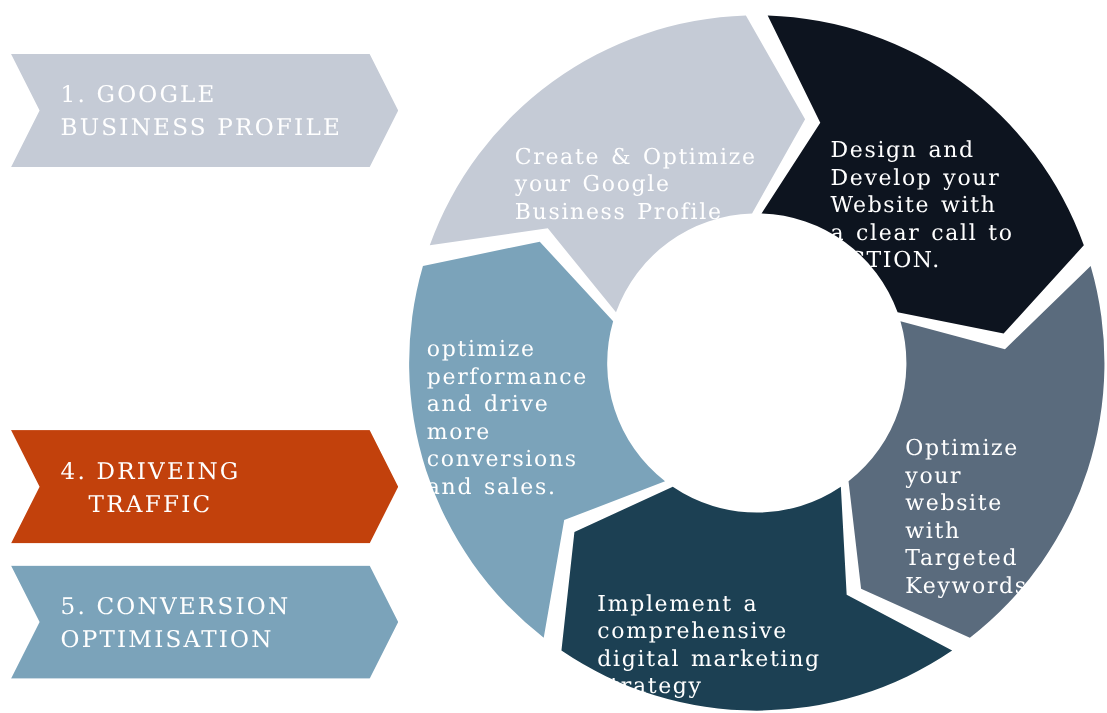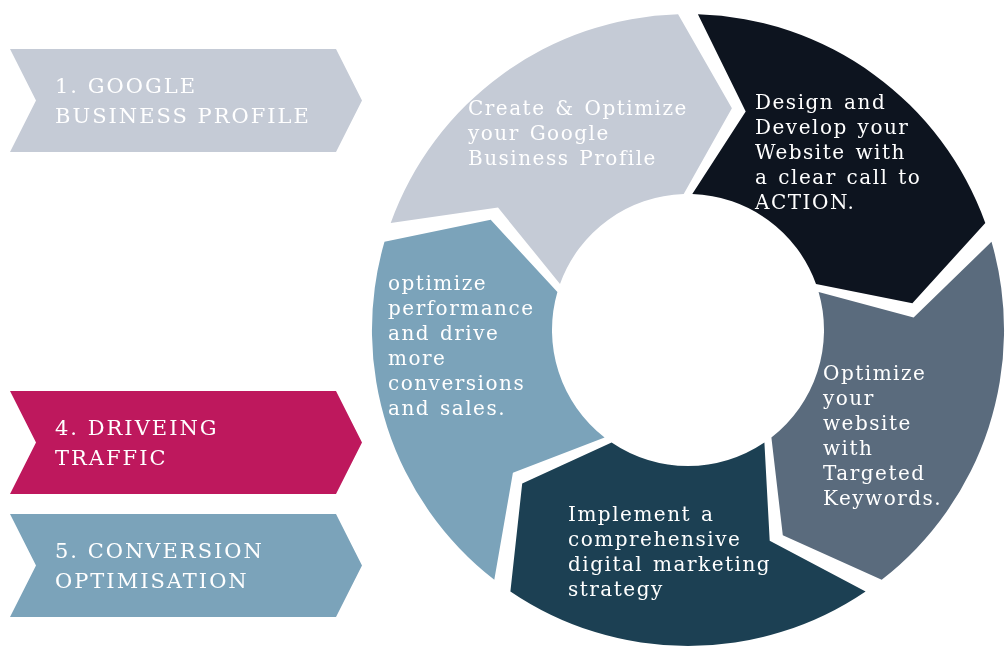--- a/index.html
+++ b/index.html
@@ -19,38 +19,38 @@
   .banner-1{top:49px;}
   .banner-2{top:163px;}
   .banner-3{top:277px;}
   .banner-4{top:391px;}
   .banner-5{top:514px;}
 
   
   .cycle-svg{position:absolute;left:0;top:0;width:1006px;height:648px;}
   .seg-label{
     position:absolute;color:#ffffff;font-size:20px;letter-spacing:1.5px;
-    word-spacing:2px;line-height:25px;white-space:pre-line;
+    word-spacing:2px;line-height:25px;white-space:pre-line;margin-top:34px;
   }
   .seg-label-1{left:468px;top:96px;}
   .seg-label-2{left:755px;top:90px;}
   .seg-label-3{left:823px;top:361px;}
-  .seg-label-4{left:568px;top:502px;}
+  .seg-label-4{left:543px;top:502px;}
   .seg-label-5{left:388px;top:271px;}
 </style>
 </head>
 <body>
 
 <div class="canvas">
 
   <div class="banner banner-1" style="background: rgb(197, 203, 214);">
     <div class="banner-label">1. GOOGLE
 BUSINESS PROFILE</div>
   </div>
-  <div class="banner banner-4" style="background: #be185d;">
+  <div class="banner banner-4" style="background: #c2410c; text-align: center;">
     <div class="banner-label">4. DRIVEING
 TRAFFIC</div>
   </div>
   <div class="banner banner-5" style="background: rgb(123, 163, 186);">
     <div class="banner-label">5. CONVERSION
 OPTIMISATION</div>
   </div>
 
   <svg class="cycle-svg" viewBox="0 0 1006 648" aria-hidden="true">
     <path id="segpath-1" d="M 390.7 223.0 A 316 316 0 0 1 678.1 14.2 L 731.9 108.3 L 683.7 194.1 A 136 136 0 0 0 560.0 283.9 L 498.0 207.6 Z" fill="#c5cbd6"></path>

